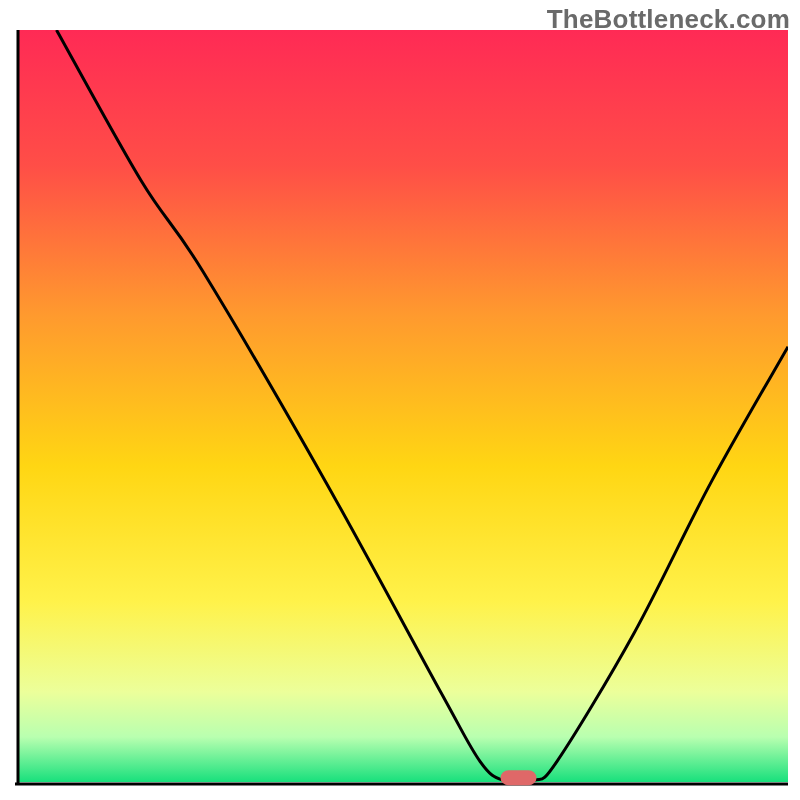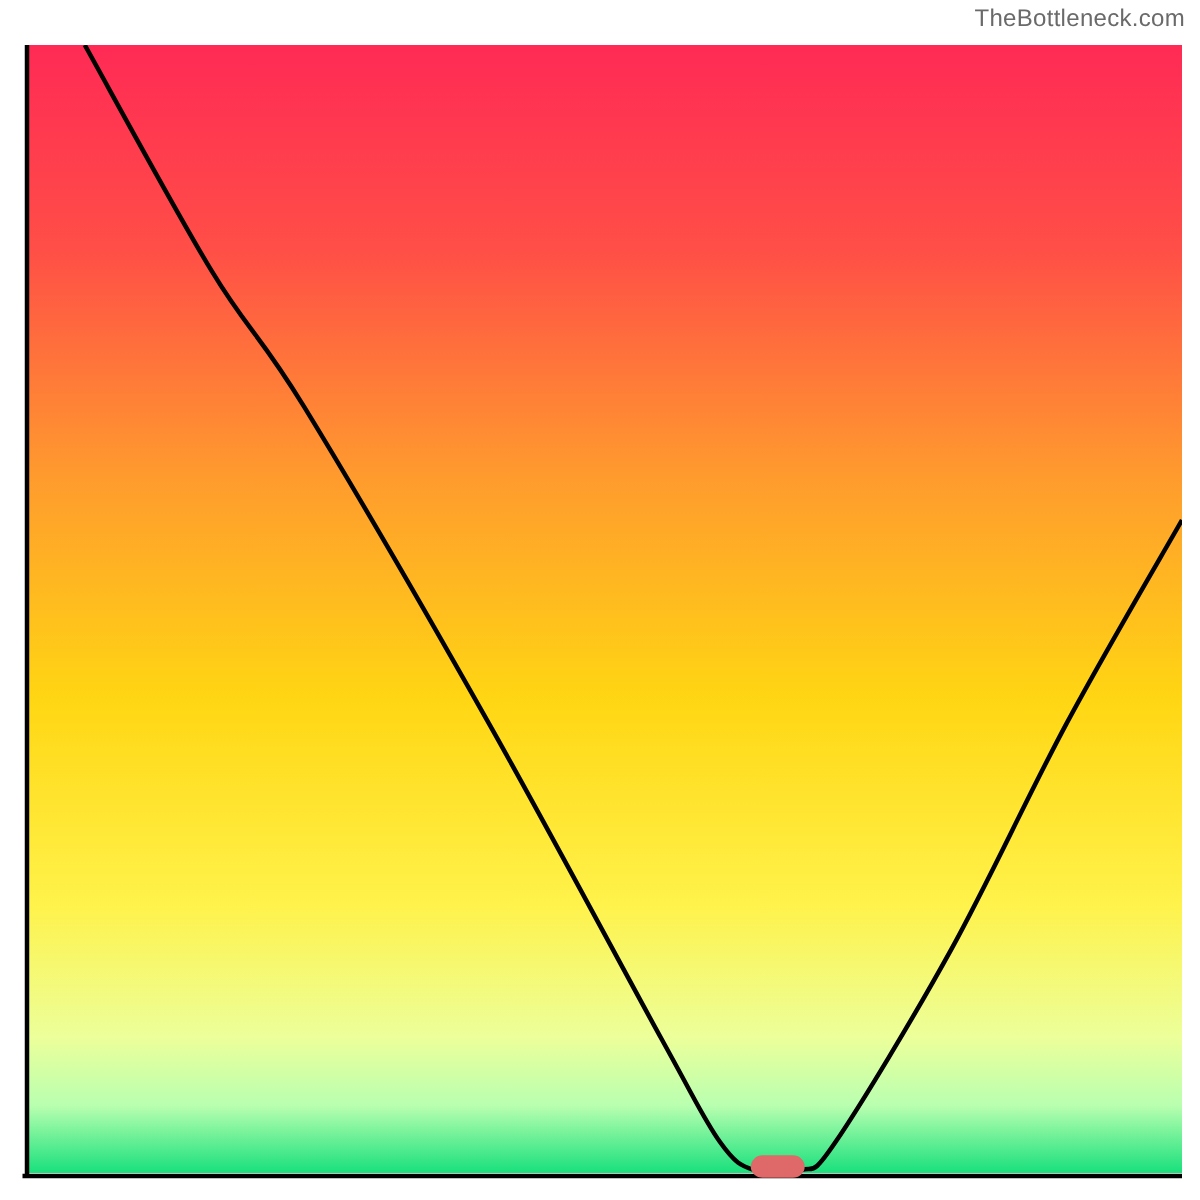--- a/index.html
+++ b/index.html
@@ -13,22 +13,22 @@
   }
   .container {
     position: relative;
     width: 800px;
     height: 800px;
   }
   .watermark {
     position: absolute;
     top: 4px;
     right: 10px;
-    font-size: 16px;
-    font-weight: normal;
+    font-size: 26px;
+    font-weight: bold;
     color: #6a6a6a;
     letter-spacing: 0.2px;
     z-index: 10;
   }
   svg.chart {
     position: absolute;
     left: 0;
     top: 0;
     width: 800px;
     height: 800px;

